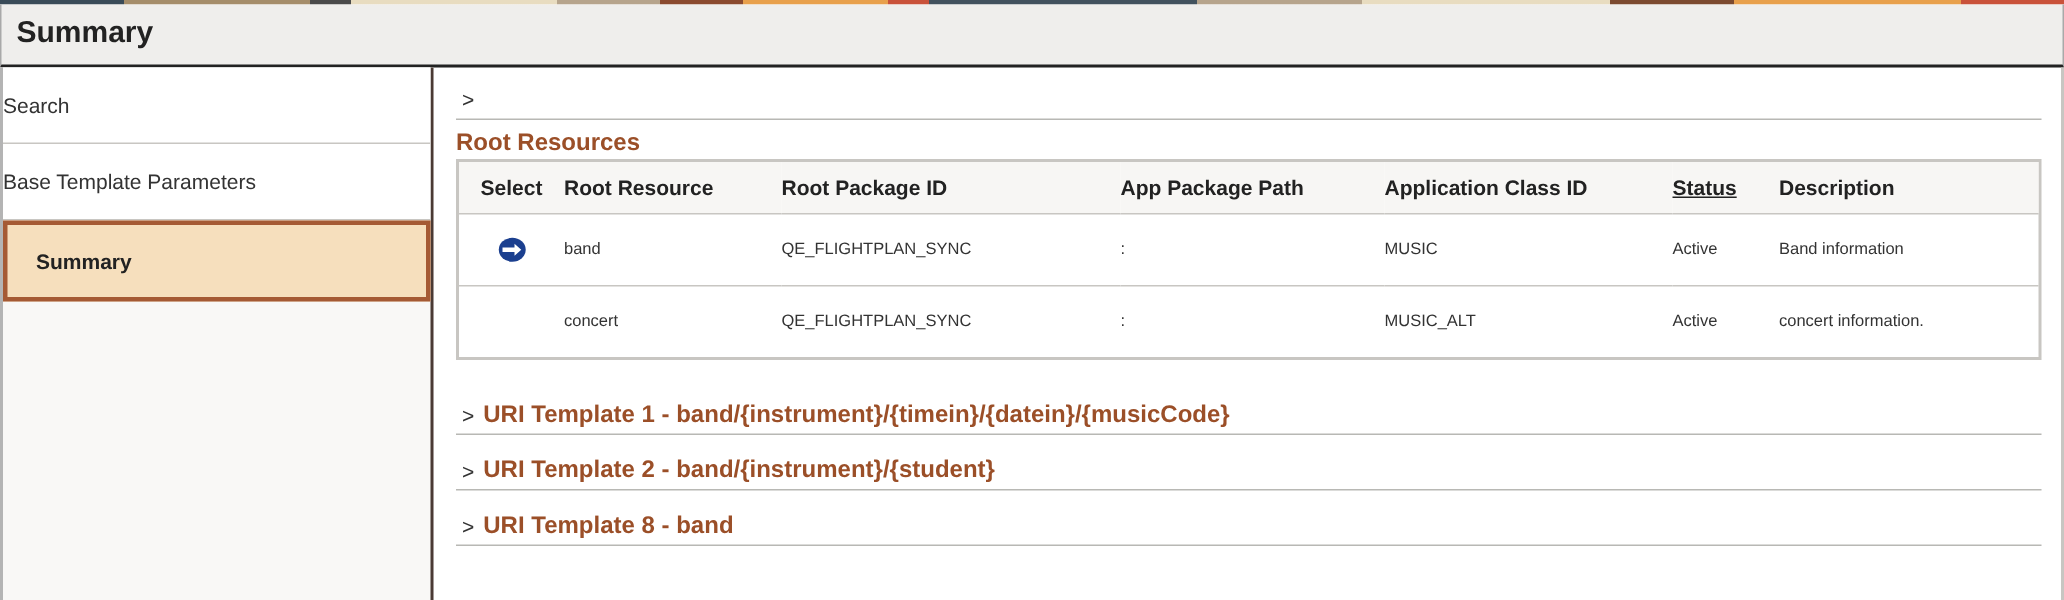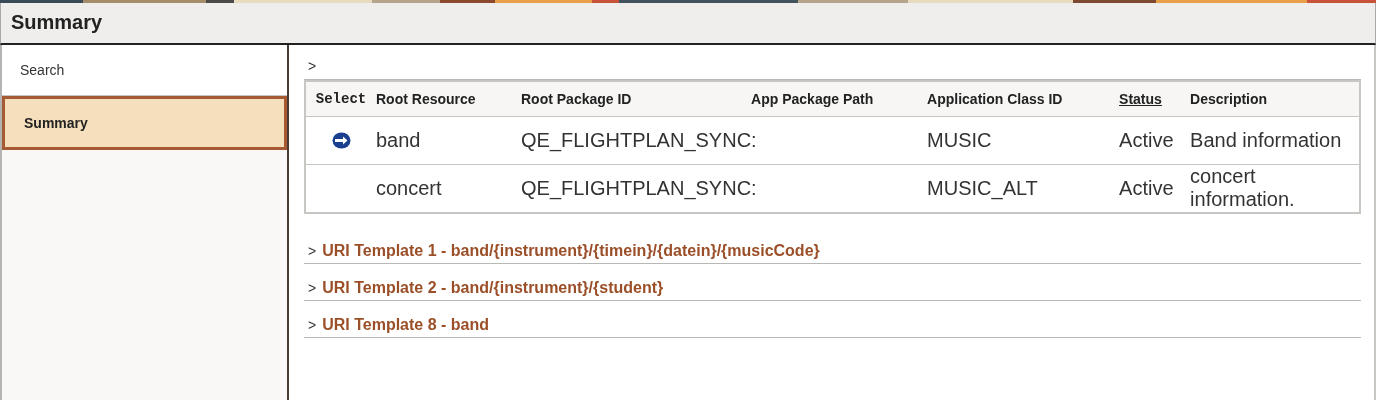--- a/index.html
+++ b/index.html
@@ -5,34 +5,34 @@
   * { box-sizing: border-box; margin: 0; padding: 0; }
   html, body { width: 1376px; height: 400px; overflow: hidden; background: #fff; }
   body { font-family: "Liberation Sans", sans-serif; color: #333; font-size: 14px; position: relative; }
   .banner { position: absolute; left: 0; top: 0; width: 1376px; height: 3px;
     background: linear-gradient(90deg, #3a4b58 0 6%, #a58d6a 6% 15%, #4a4a4a 15% 17%, #e8dcc0 17% 27%, #b6a48c 27% 32%, #8b4a2f 32% 36%, #e8a04c 36% 43%, #c9523a 43% 45%, #42525e 45% 58%, #b6a48c 58% 66%, #e8dcc0 66% 78%, #7c4a30 78% 84%, #e8a04c 84% 95%, #c9523a 95% 100%); }
   .header { position: absolute; left: 0; top: 3px; width: 1376px; height: 42px; background: #efeeec;
     border-left: 1px solid #a9a9a9; border-right: 1px solid #a9a9a9; border-bottom: 2px solid #222; }
   .header h1 { font-size: 20px; font-weight: bold; color: #222; position: absolute; left: 10px; top: 8px; }
   .sidebar { position: absolute; left: 0; top: 45px; width: 289px; height: 355px; background: #f9f8f6;
     border-left: 2px solid #b4b4b4; border-right: 2px solid #4a3a34; }
-  .nav-item { height: 51px; border-bottom: 1px solid #c8c6c2; background: #fff; padding-left: 18px;
+  .nav-item { height: 51px; border-bottom: 1px solid #c8c6c2; background: #fff; 
     display: flex; align-items: center; font-size: 14px; color: #333; cursor: pointer; }
   .nav-item.active { background: #f6dfbd; border: 3px solid #a55a34; font-weight: bold; padding-left: 19px; height: 54px; color: #222; }
   .main { position: absolute; left: 304px; top: 45px; width: 1057px; }
   .section-head { display: flex; align-items: center; color: #9b4f28; font-weight: bold; font-size: 16px;
     border-bottom: 1px solid #b8b8b4; height: 35px; padding-top: 8px; cursor: pointer; }
   .chev { color: #333; font-weight: normal; font-size: 14px; margin: 0 6px 0 4px; }
   .rr-title { color: #9b4f28; font-weight: bold; font-size: 16px; margin-top: 7px; height: 19px; }
   .grid { border: 2px solid #c8c6c2; border-right-width: 2px; width: 1057px; margin-top: 0; }
   .grid table { border-collapse: collapse; width: 100%; }
   .grid th { background: #f7f6f4; font-weight: bold; text-align: left; height: 34px; font-size: 14px; color: #222; border-bottom: 1px solid #c8c6c2; }
-  .grid td { height: 48px; font-size: 20px; color: #333; border-bottom: 1px solid #c8c6c2; }
+  .grid td { height: 48px; font-size: 11px; color: #333; border-bottom: 1px solid #c8c6c2; }
   .grid tr:last-child td { border-bottom: none; }
-  .c-sel { width: 70px; text-align: center !important; font-family: Liberation Mono, monospace; }
+  .c-sel { width: 70px; text-align: center !important; }
   .c-rr { width: 145px; }
   .c-pk { width: 226px; }
   .c-ap { width: 176px; }
   .c-ac { width: 192px; }
   .c-st { width: 71px; text-decoration: underline; }
   .sel-icon { display: inline-block; width: 19px; height: 17px; vertical-align: middle; }
   .path-val { color: #6a8a9a; }
   .uri-wrap { margin-top: 21px; }
   .uri-wrap .section-head { height: 37px; padding-top: 12px; }
   .uri-wrap .section-head:first-child { height: 29px; padding-top: 4px; }
@@ -44,30 +44,34 @@
 <div class="banner"></div>
 
 <div class="header">
   <h1>Summary</h1>
 </div>
 
 <nav class="sidebar">
   <div class="nav-item">
       <span>Search</span>
     </div>
+  <div class="nav-item">
+      <span>Base Template Parameters</span>
+    </div>
   <div class="nav-item active">
       <span>Summary</span>
     </div>
 </nav>
 
 <main class="main">
   <div class="section-head">
     <span class="chev">&gt;</span>
   </div>
 
+  <div class="rr-title">Root Resources</div>
 
   <div class="grid">
     <table>
       <thead>
         <tr>
           <th class="c-sel">Select</th>
           <th class="c-rr">Root Resource</th>
           <th class="c-pk">Root Package ID</th>
           <th class="c-ap">App Package Path</th>
           <th class="c-ac">Application Class ID</th>

